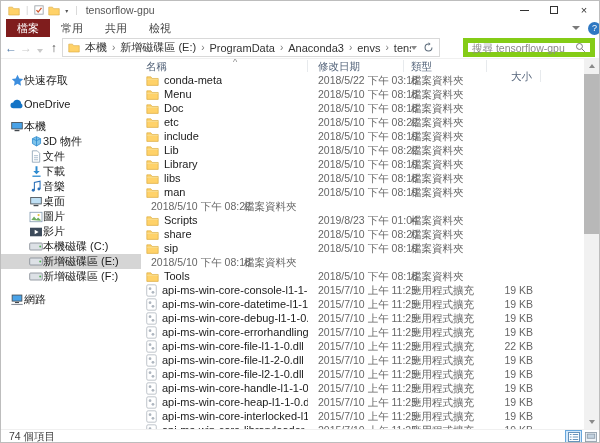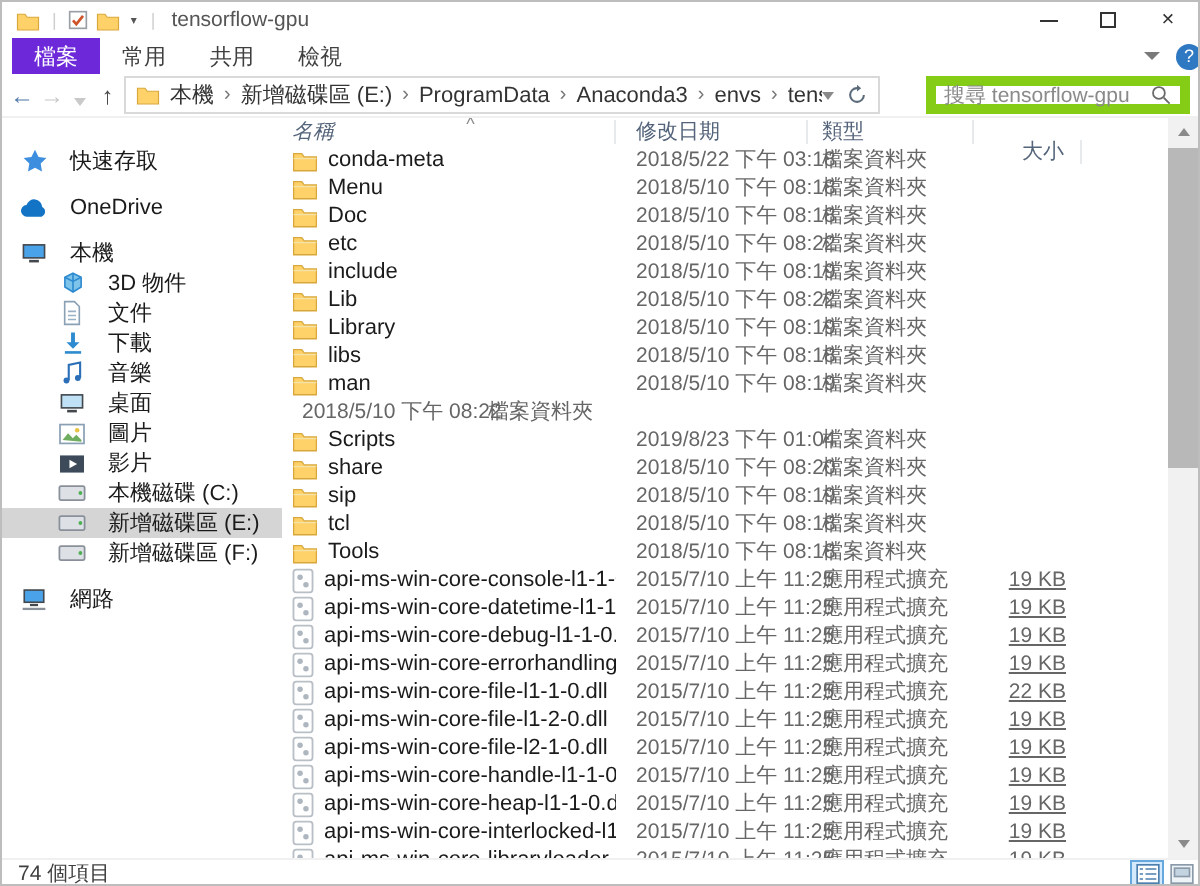--- a/index.html
+++ b/index.html
@@ -14,21 +14,21 @@
   .qat-drop { font-size:6px; color:#555; margin:0 3px; }
   .win-title { margin-left:4px; color:#555; }
   .win-controls { margin-left:auto; display:flex; height:100%; }
   .win-btn { width:30px; height:100%; display:flex; align-items:center; justify-content:center; color:#333; font-size:11px; }
   .btn-max-glyph { width:8px; height:8px; border:1px solid #333; display:inline-block; }
   .btn-min-glyph { width:9px; border-top:1px solid #333; display:inline-block; }
 
   
   .tabrow { height:18px; display:flex; align-items:stretch; flex:none; font-size:11px; }
   .tab { display:flex; align-items:center; padding:0 11px; color:#3f3f3f; }
-  .tab.active { background:#6d28d9; color:#fff; margin-left:5px; }
+  .tab.active { background:#7f1d1d; color:#fff; margin-left:5px; }
   .tabrow-right { margin-left:auto; display:flex; align-items:center; gap:8px; padding-right:2px; }
   .tri { width:0; height:0; display:inline-block; }
   .tri-down-gray { border-left:4px solid transparent; border-right:4px solid transparent; border-top:4px solid #7a7a7a; }
   .help-badge { width:13px; height:13px; border-radius:50%; background:#2f78c2; color:#fff; font-size:9px; display:flex; align-items:center; justify-content:center; margin-right:-4px; }
 
   
   .addrrow { height:22px; display:flex; align-items:center; padding:0 4px; gap:3px; border-bottom:1px solid #f0f0f0; flex:none; }
   .nav-btn { width:16px; text-align:center; font-size:12px; }
   .nav-back { color:#4f79a8; }
   .nav-fwd { color:#c9c9c9; }
@@ -44,43 +44,43 @@
   .addr-drop { border-left:3.5px solid transparent; border-right:3.5px solid transparent; border-top:4px solid #8a8a8a; }
   .searchbox { flex:none; width:132px; height:19px; border:5px solid #84cc16; display:flex; align-items:center; margin-left:20px; padding:0 4px; }
   .searchbox input { flex:1; border:none; outline:none; font-size:10.5px; color:#333; font-family:"Liberation Sans",sans-serif; min-width:0; background:transparent; }
   .searchbox input::placeholder { color:#8a8a8a; }
 
   
   .main { flex:none; height:370px; display:flex; }
 
   
   .sidebar { width:140px; flex:none; padding-top:14px; font-size:11px; color:#1b1b1b; overflow:hidden; }
-  .side-row { height:15px; display:flex; align-items:center; gap:11px; padding-left:9px; }
+  .side-row { height:15px; display:flex; align-items:center; gap:0; padding-left:9px; }
   .side-row.lv1 { padding-left:28px; }
   .side-row.gap { margin-top:8px; }
   .side-row.selected { background:#d5d5d5; }
   .s-icon { width:14px; height:14px; display:inline-flex; align-items:center; justify-content:center; flex:none; }
 
   
   .listarea { flex:1; position:relative; overflow:hidden; }
   .lheader { height:14px; display:flex; font-size:10.5px; color:#54647a; align-items:center; }
   .hc { height:12px; line-height:12px; border-right:1px solid #e7eaed; position:relative; }
-  .hc-name { width:167px; padding-left:5px;font-style:italic; }
+  .hc-name { width:167px; padding-left:5px; }
   .sort-caret { position:absolute; left:92px; top:-4px; color:#8a8a8a; font-size:9px; }
   .hc-date { width:96px; padding-left:10px; }
   .hc-type { width:83px; padding-left:7px; }
   .hc-size { width:54px; text-align:right; padding-right:8px;margin-top:20px; }
   .rows { height:356px; overflow:hidden; }
   .frow { display:flex; height:14px; line-height:14px; font-size:11px; align-items:center; }
   .c-name { width:167px; display:flex; align-items:center; gap:5px; padding-left:5px; overflow:hidden; white-space:nowrap; color:#1b1b1b; }
   .c-name .f-icon { flex:none; display:inline-flex; }
   .c-name span { overflow:hidden; white-space:nowrap; }
   .c-date { width:96px; color:#666; padding-left:10px; white-space:nowrap; font-size:10.5px; }
   .c-type { width:83px; color:#666; padding-left:7px; white-space:nowrap; font-size:10.5px; }
-  .c-size { width:54px; color:#666; text-align:right; padding-right:8px; white-space:nowrap; font-size:10.5px;text-decoration:underline; }
+  .c-size { width:54px; color:#666; text-align:right; padding-right:8px; white-space:nowrap; font-size:10.5px; }
 
   
   .vscroll { position:absolute; top:0; right:0; width:15px; height:100%; background:#f1f1f1; }
   .vs-arrow { position:absolute; left:0; width:15px; height:14px; display:flex; align-items:center; justify-content:center; }
   .vs-up { top:0; }
   .vs-down { bottom:0; }
   .tri-up-s { border-left:3.5px solid transparent; border-right:3.5px solid transparent; border-bottom:4px solid #8a8a8a; }
   .tri-down-s { border-left:3.5px solid transparent; border-right:3.5px solid transparent; border-top:4px solid #8a8a8a; }
   .vs-thumb { position:absolute; top:15px; left:0; width:15px; height:160px; background:#b8b8b8; }
 
@@ -537,29 +537,20 @@
                 </svg>
               </span>
               <span class="f-name">sip</span>
             </div>
     <div class="c-date">2018/5/10 下午 08:19</div>
     <div class="c-type">檔案資料夾</div>
     <div class="c-size"></div>
   </div>
 
   <div class="frow">
-    <div class="c-name">
-              <span class="f-icon">
-                <svg width="13" height="11" viewBox="0 0 16 13">
-                  <path d="M1 2h5l1.5 2H15v8.5H1z" fill="#ffd269" stroke="#d9a83c" stroke-width="0.8"></path>
-                  <path d="M1 5h14" stroke="#f3e3a9" stroke-width="0.8"></path>
-                </svg>
-              </span>
-              <span class="f-name">tcl</span>
-            </div>
     <div class="c-date">2018/5/10 下午 08:18</div>
     <div class="c-type">檔案資料夾</div>
     <div class="c-size"></div>
   </div>
 
   <div class="frow">
     <div class="c-name">
               <span class="f-icon">
                 <svg width="13" height="11" viewBox="0 0 16 13">
                   <path d="M1 2h5l1.5 2H15v8.5H1z" fill="#ffd269" stroke="#d9a83c" stroke-width="0.8"></path>

